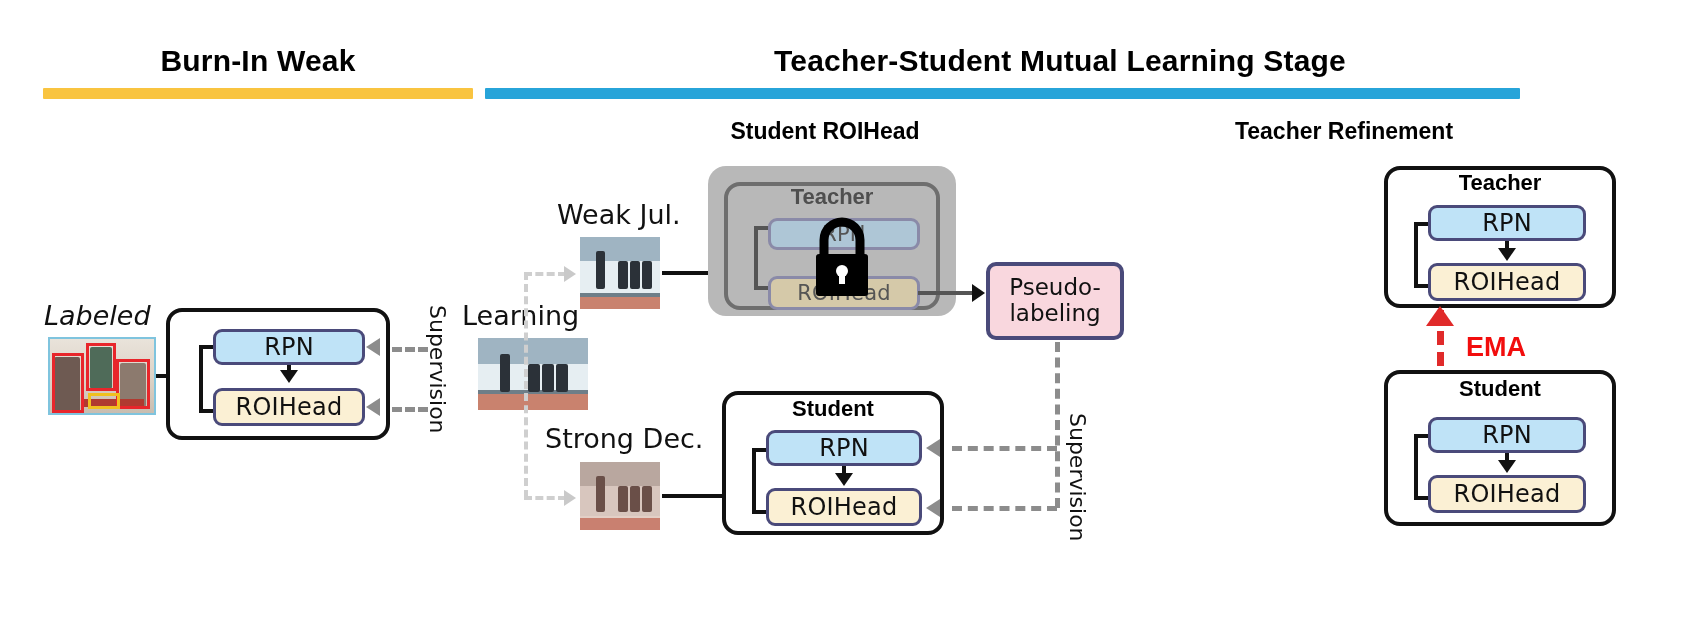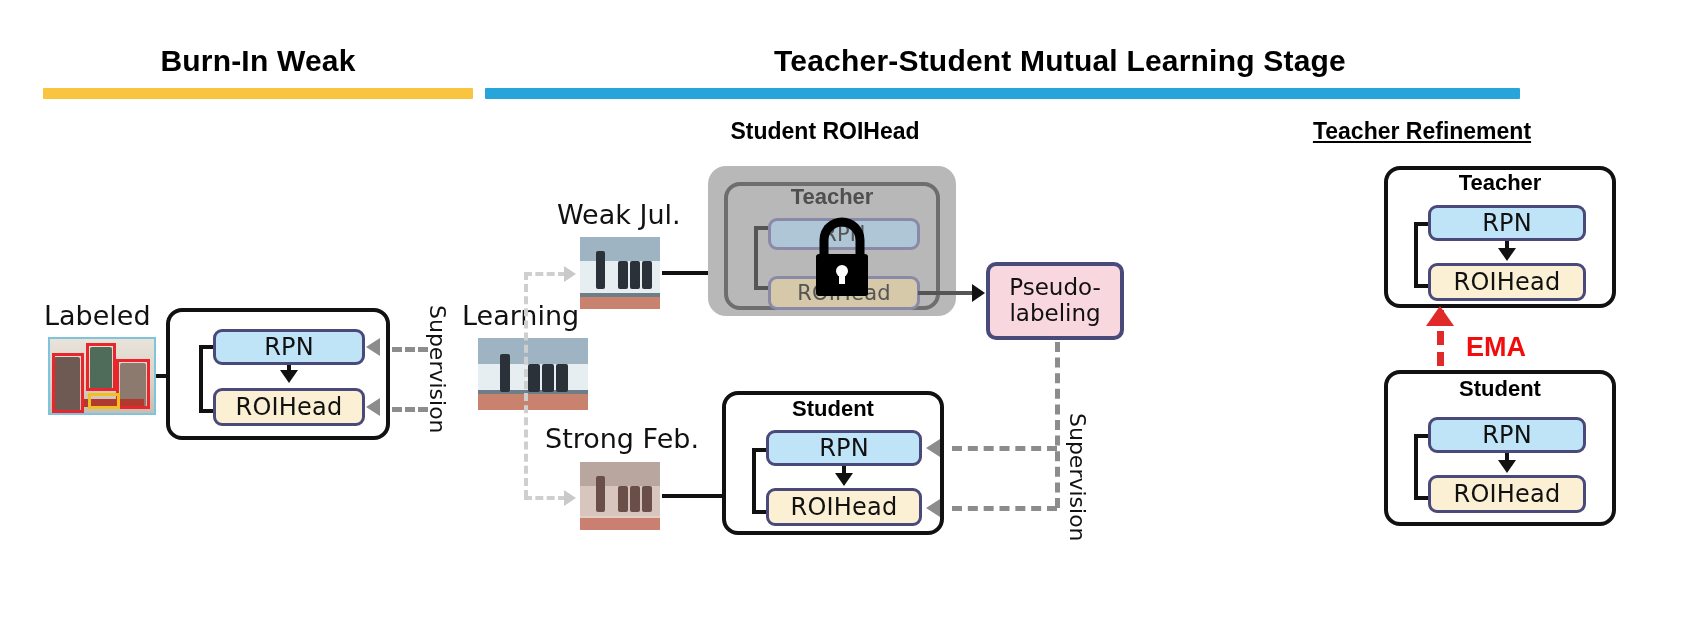--- a/index.html
+++ b/index.html
@@ -33,21 +33,21 @@
   .sub-title {
     position: absolute;
     font-family: "Liberation Sans", sans-serif;
     font-weight: bold;
     font-size: 23px;
     color: #000;
     text-align: center;
     white-space: nowrap;
   }
   #student-learning-title   { left: 660px;  top: 118px; width: 330px; }
-  #teacher-refinement-title { left: 1262px; top: 118px; width: 320px; text-decoration: underline; }
+  #teacher-refinement-title { left: 1184px; top: 118px; width: 320px; }
 
   
   .model-box {
     position: absolute;
     border: 4px solid #111;
     border-radius: 16px;
     background: #fff;
   }
   .model-title {
     position: absolute;
@@ -183,21 +183,21 @@
 
 <div class="sec-title" id="burnin-title">Burn-In Weak</div>
 <div class="rule" id="burnin-rule"></div>
 
 <div class="sec-title" id="tsml-title">Teacher-Student Mutual Learning Stage</div>
 <div class="rule" id="tsml-rule"></div>
 
 <div class="sub-title" id="student-learning-title">Student ROIHead</div>
 <div class="sub-title" id="teacher-refinement-title">Teacher Refinement</div>
 
-<div class="plain-label" style="left:44px; top:300px;">Labeled</div>
+<div class="plain-label" style="left:44px; top:300px;font-style:italic;">Labeled</div>
 
 <div class="thumb" style="left:48px; top:337px; width:108px; height:78px; background:#E8E2DA; border:2px solid #7FC4DE;">
   <div style="position:absolute;left:0;top:0;width:100%;height:100%;background:linear-gradient(180deg,#E9E3DA 0%,#DCD2C6 55%,#C9BDB0 100%);"></div>
   <div class="person" style="left:4px;  top:18px; width:26px; height:56px; background:#6E5A52;"></div>
   <div class="person" style="left:40px; top:8px;  width:22px; height:42px; background:#4F6B59;"></div>
   <div class="person" style="left:70px; top:24px; width:26px; height:44px; background:#8C7A6E;"></div>
   <div style="position:absolute;left:34px;top:60px;width:60px;height:8px;background:#B03A30;"></div>
   <div class="bbox" style="left:2px;  top:14px; width:32px; height:60px;"></div>
   <div class="bbox" style="left:36px; top:4px;  width:30px; height:48px;"></div>
   <div class="bbox" style="left:66px; top:20px; width:34px; height:50px;"></div>
@@ -254,21 +254,21 @@
   <div style="position:absolute;left:0;bottom:0;width:100%;height:12px;background:#C9826E;"></div>
   <div style="position:absolute;left:0;bottom:12px;width:100%;height:4px;background:#6E7E88;"></div>
   <div class="person" style="left:16px;top:14px;width:9px;height:38px;background:#2B3138;"></div>
   <div class="person" style="left:38px;top:24px;width:10px;height:28px;background:#2B3138;"></div>
   <div class="person" style="left:50px;top:24px;width:10px;height:28px;background:#2B3138;"></div>
   <div class="person" style="left:62px;top:24px;width:10px;height:28px;background:#2B3138;"></div>
 </div>
 <div class="line h" style="left:662px; top:271px; width:76px;"></div>
 <div class="arrow-right" style="left:736px; top:264px;"></div>
 
-<div class="plain-label" style="left:545px; top:423px;">Strong Feb.</div>
+<div class="plain-label" style="left:545px; top:423px;">Strong Dec.</div>
 <div class="thumb" style="left:580px; top:462px; width:80px; height:68px; background:#E3CFC6;">
   <div style="position:absolute;left:0;top:0;width:100%;height:24px;background:#B9A79F;"></div>
   <div style="position:absolute;left:0;top:24px;width:100%;height:30px;background:#D8C6BE;"></div>
   <div style="position:absolute;left:0;bottom:0;width:100%;height:12px;background:#C98070;"></div>
   <div class="person" style="left:16px;top:14px;width:9px;height:36px;background:#6A4F48;"></div>
   <div class="person" style="left:38px;top:24px;width:10px;height:26px;background:#6A4F48;"></div>
   <div class="person" style="left:50px;top:24px;width:10px;height:26px;background:#6A4F48;"></div>
   <div class="person" style="left:62px;top:24px;width:10px;height:26px;background:#6A4F48;"></div>
 </div>
 <div class="line h" style="left:662px; top:494px; width:66px;"></div>

